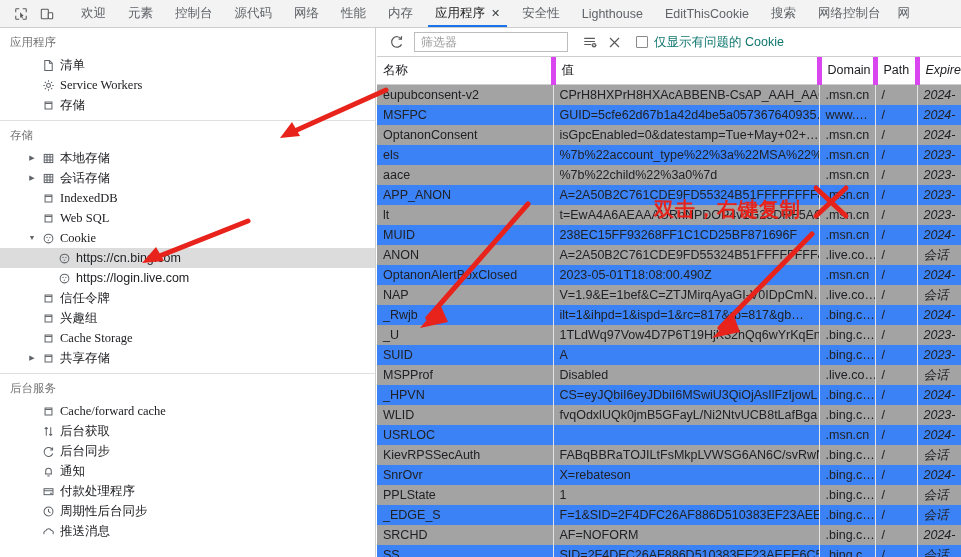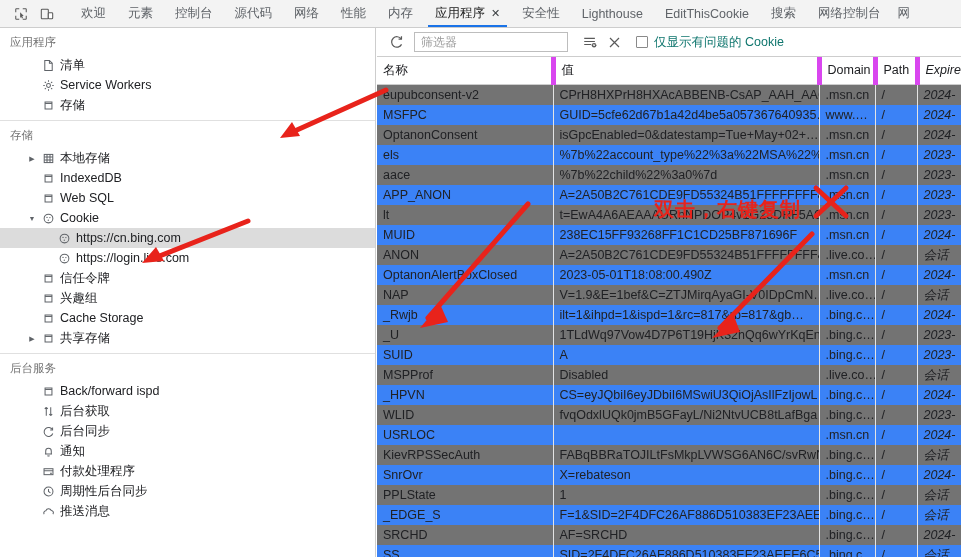--- a/index.html
+++ b/index.html
@@ -59,21 +59,21 @@
   .side-title {
     font-size: 11.5px; color: #737373;
     padding: 3px 0 5px 10px;
   }
   .side-row {
     display: flex; align-items: center;
     height: 20px; padding-left: 10px;
     font-size: 12.5px; color: #202124;
     cursor: pointer; white-space: nowrap;
   }
-  .side-row.indent1 { padding-left: 26px; }
+  .side-row.indent1 { padding-left: 26px; font-family: Liberation Serif, serif; }
   .side-row.indent2 { padding-left: 42px; }
   .side-row.selected { background: #dcdcdc; }
   .twisty {
     width: 12px; min-width: 12px; margin-right: 1px;
     font-size: 7px; color: #5f6368; line-height: 1;
     display: flex; align-items: center; justify-content: center;
   }
   .twisty.spacer { visibility: hidden; }
   .sicon {
     width: 19px; min-width: 19px;
@@ -132,21 +132,21 @@
     padding: 0 0 0 6px; font-size: 12.5px;
     white-space: nowrap; overflow: hidden;
     cursor: pointer;
   }
   table.cookies td {
     height: 20px; line-height: 20px;
     border-right: 1px solid #e4e4e4;
     padding: 0 0 0 6px;
     white-space: nowrap; overflow: hidden; text-overflow: clip;
   }
-  table.cookies tr.odd td { background: #737373; }
+  table.cookies tr.odd td { background: #a3a3a3; }
   table.cookies tr.even td { background: #3b82f6; }
   .c-name  { width: 176px; }
   .c-value { width: 266px; }
   .c-dom   { width: 56px; }
   .c-path  { width: 42px; }
   .c-exp   { width: 44px; border-right: none !important; font-style: italic; }
 
   
   .anno { position: absolute; pointer-events: none; }
   .anno-text {
@@ -260,20 +260,30 @@
           <span class="twisty">▶</span>
           <span class="sicon">
             <svg width="13" height="13" viewBox="0 0 14 14" fill="none" stroke="#5f6368" stroke-width="1.1">
               <rect x="2.4" y="2.6" width="9.2" height="8.8"></rect>
               <path d="M2.4 5.5h9.2M2.4 8.5h9.2M5.4 2.6v8.8M8.6 2.6v8.8"></path>
             </svg>
           </span>
           <span class="slabel">本地存储</span>
         </div>
         <div class="side-row indent1">
+          <span class="twisty">▶</span>
+          <span class="sicon">
+            <svg width="13" height="13" viewBox="0 0 14 14" fill="none" stroke="#5f6368" stroke-width="1.1">
+              <rect x="2.4" y="2.6" width="9.2" height="8.8"></rect>
+              <path d="M2.4 5.5h9.2M2.4 8.5h9.2M5.4 2.6v8.8M8.6 2.6v8.8"></path>
+            </svg>
+          </span>
+          <span class="slabel">会话存储</span>
+        </div>
+        <div class="side-row indent1">
           <span class="twisty spacer">▶</span>
           <span class="sicon">
             <svg width="13" height="13" viewBox="0 0 14 14" fill="none" stroke="#5f6368" stroke-width="1.1">
               <path d="M3.3 3.2h7.4v7.6H3.3z"></path>
               <path d="M3.3 4.8h7.4"></path>
             </svg>
           </span>
           <span class="slabel">IndexedDB</span>
         </div>
         <div class="side-row indent1">
@@ -366,21 +376,21 @@
       <div class="side-section">
         <div class="side-title">后台服务</div>
         <div class="side-row indent1">
           <span class="twisty spacer">▶</span>
           <span class="sicon">
             <svg width="13" height="13" viewBox="0 0 14 14" fill="none" stroke="#5f6368" stroke-width="1.1">
               <path d="M3.3 3.2h7.4v7.6H3.3z"></path>
               <path d="M3.3 4.8h7.4"></path>
             </svg>
           </span>
-          <span class="slabel">Back/forward ispd</span>
+          <span class="slabel">Cache/forward cache</span>
         </div>
         <div class="side-row indent1">
           <span class="twisty spacer">▶</span>
           <span class="sicon">
             <svg width="13" height="13" viewBox="0 0 14 14" fill="none" stroke="#5f6368" stroke-width="1.1">
               <path d="M4.6 11.5V2.4M4.6 2.4L3 4.2M4.6 2.4l1.6 1.8M9.4 2.4v9.1M9.4 11.5l-1.6-1.8M9.4 11.5l1.6-1.8"></path>
             </svg>
           </span>
           <span class="slabel">后台获取</span>
         </div>
@@ -627,21 +637,21 @@
             </tr>
             <tr class="even">
               <td class="c-name">_EDGE_S</td>
               <td class="c-value">F=1&amp;SID=2F4DFC26AF886D510383EF23AEEE…</td>
               <td class="c-dom">.bing.c…</td>
               <td class="c-path">/</td>
               <td class="c-exp">会话</td>
             </tr>
             <tr class="odd">
               <td class="c-name">SRCHD</td>
-              <td class="c-value">AF=SRCHD</td>
+              <td class="c-value">AF=NOFORM</td>
               <td class="c-dom">.bing.c…</td>
               <td class="c-path">/</td>
               <td class="c-exp">2024-</td>
             </tr>
             <tr class="even">
               <td class="c-name">SS</td>
               <td class="c-value">SID=2F4DFC26AF886D510383EF23AEEE6C5C…</td>
               <td class="c-dom">.bing.c…</td>
               <td class="c-path">/</td>
               <td class="c-exp">会话</td>

